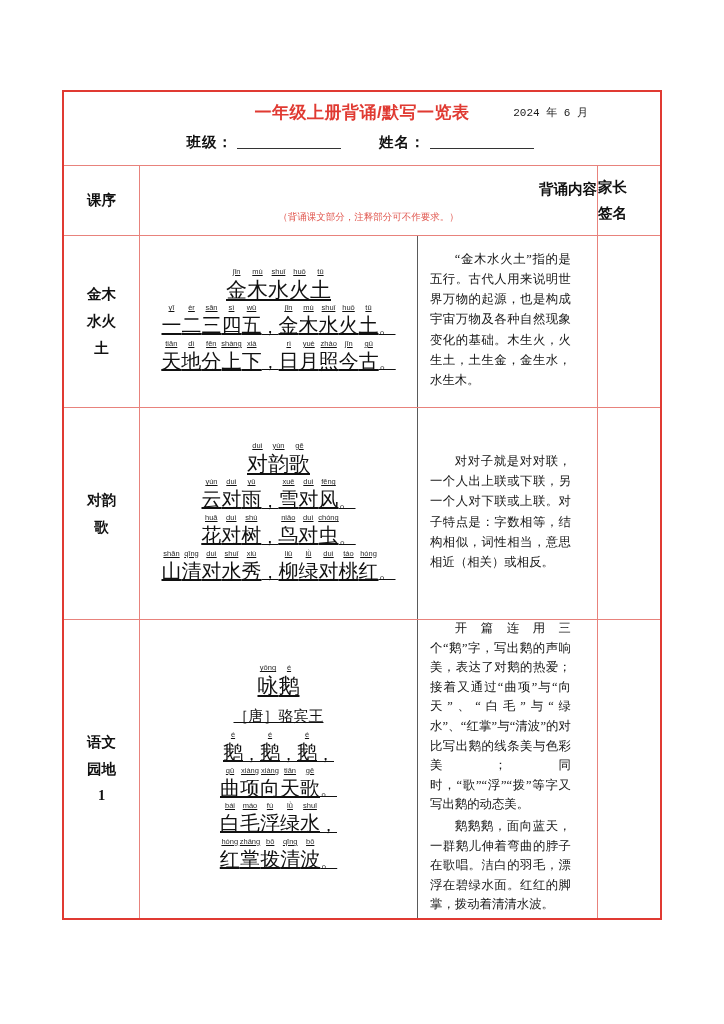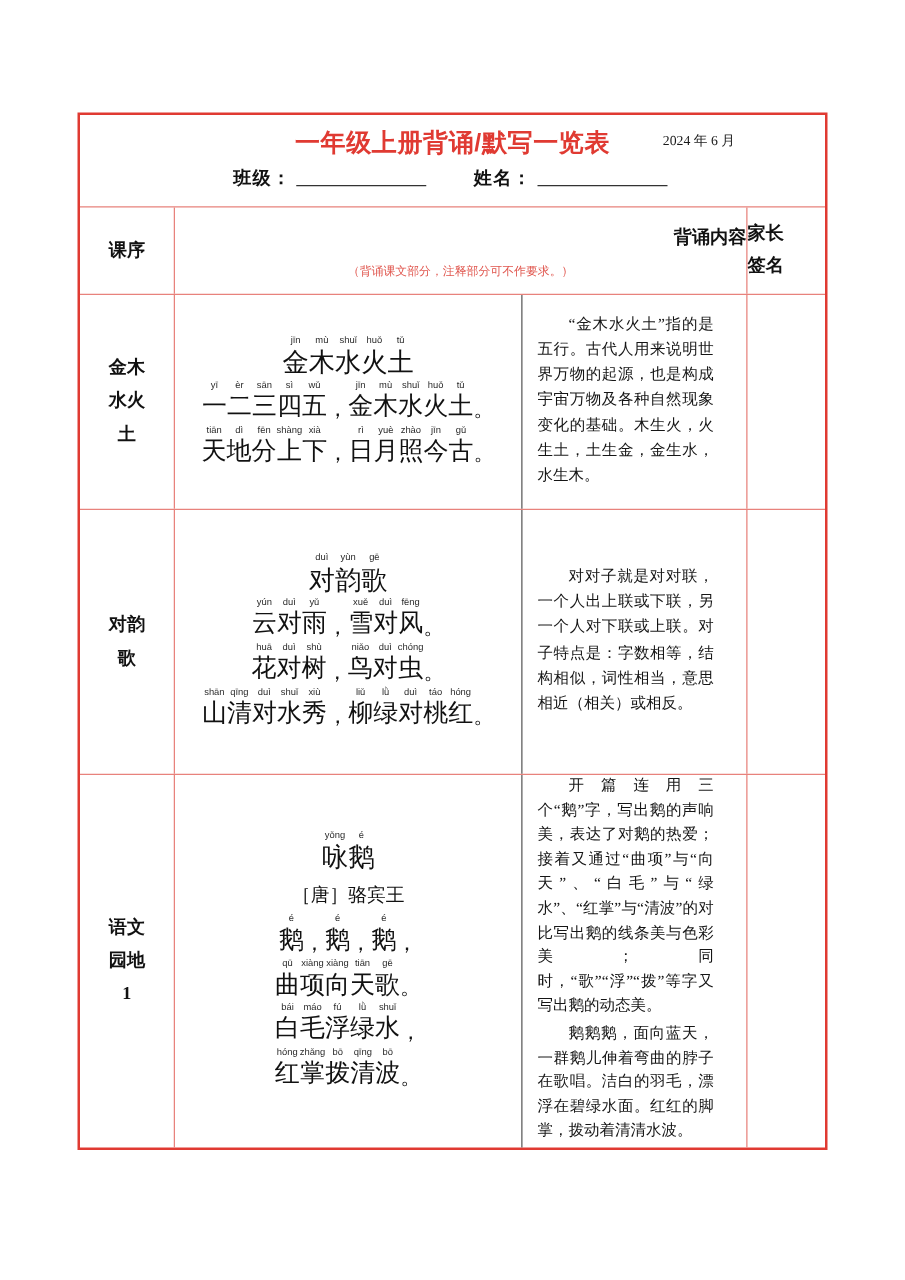--- a/index.html
+++ b/index.html
@@ -41,32 +41,32 @@
     height: 74px;
     border-bottom: 1.5px solid #e8827c;
     box-sizing: border-box;
   }
   .doc-title {
     position: absolute;
     left: 0; right: 0;
     top: 9px;
     text-align: center;
     color: #e03a32;
-    font-size: 20px;
+    font-size: 17px;
     font-weight: bold;
     letter-spacing: 0.5px;
     font-family: "Liberation Sans", "DejaVu Sans", sans-serif;
   }
   .doc-date {
     position: absolute;
     right: 72px;
     top: 13px;
     color: #1a1a1a;
     font-size: 11px;
-    font-family: Liberation Serif, serif;
+    font-family: Liberation Mono, monospace;
   }
   .idline {
     position: absolute;
     left: 0; right: 0;
     top: 41px;
     text-align: center;
     font-size: 14.5px;
     font-weight: bold;
     color: #111;
   }
@@ -164,20 +164,21 @@
   }
   .poem-pane {
     width: 278px;
     flex: 0 0 278px;
     border-right: 1.3px solid #5a5a5a;
     box-sizing: border-box;
     padding: 10px 6px 12px 6px;
     display: flex;
     flex-direction: column;
     justify-content: center;
+    text-decoration: underline;
   }
   .note-pane {
     flex: 1 1 auto;
     box-sizing: border-box;
     padding: 10px 10px 12px 12px;
     display: flex;
     flex-direction: column;
     justify-content: center;
   }
   .cell-sign {

